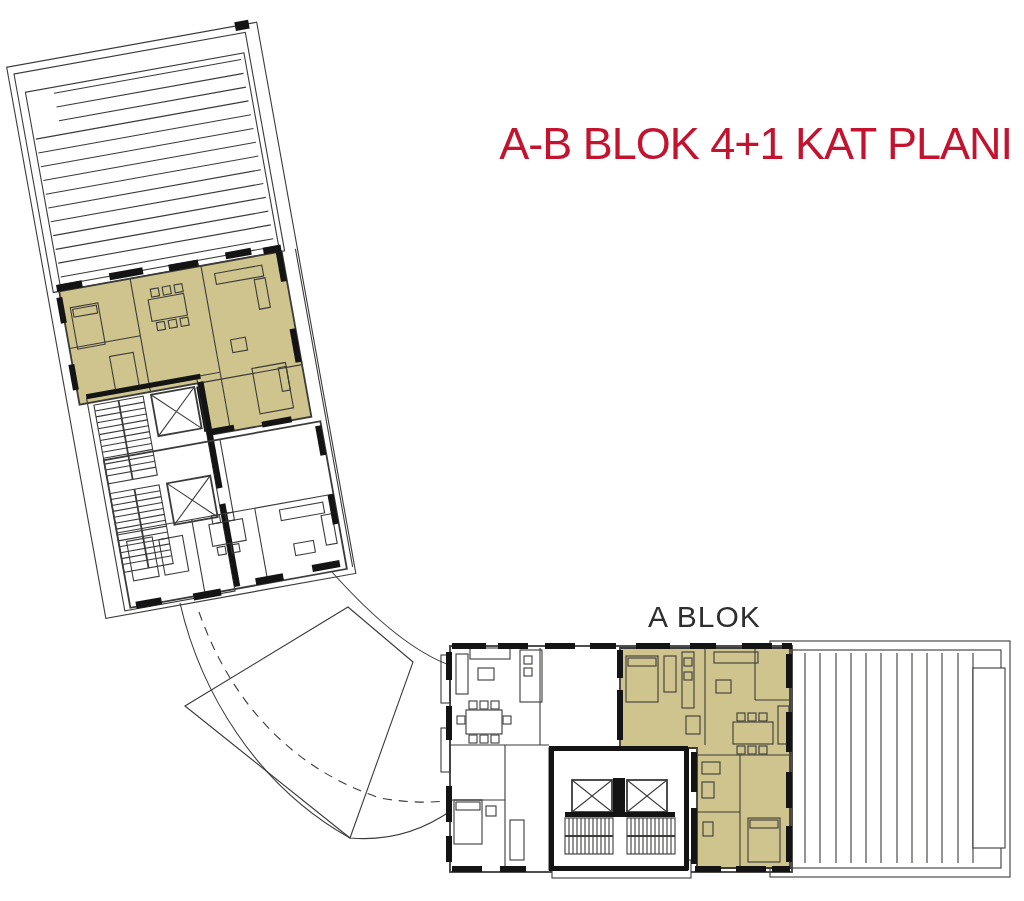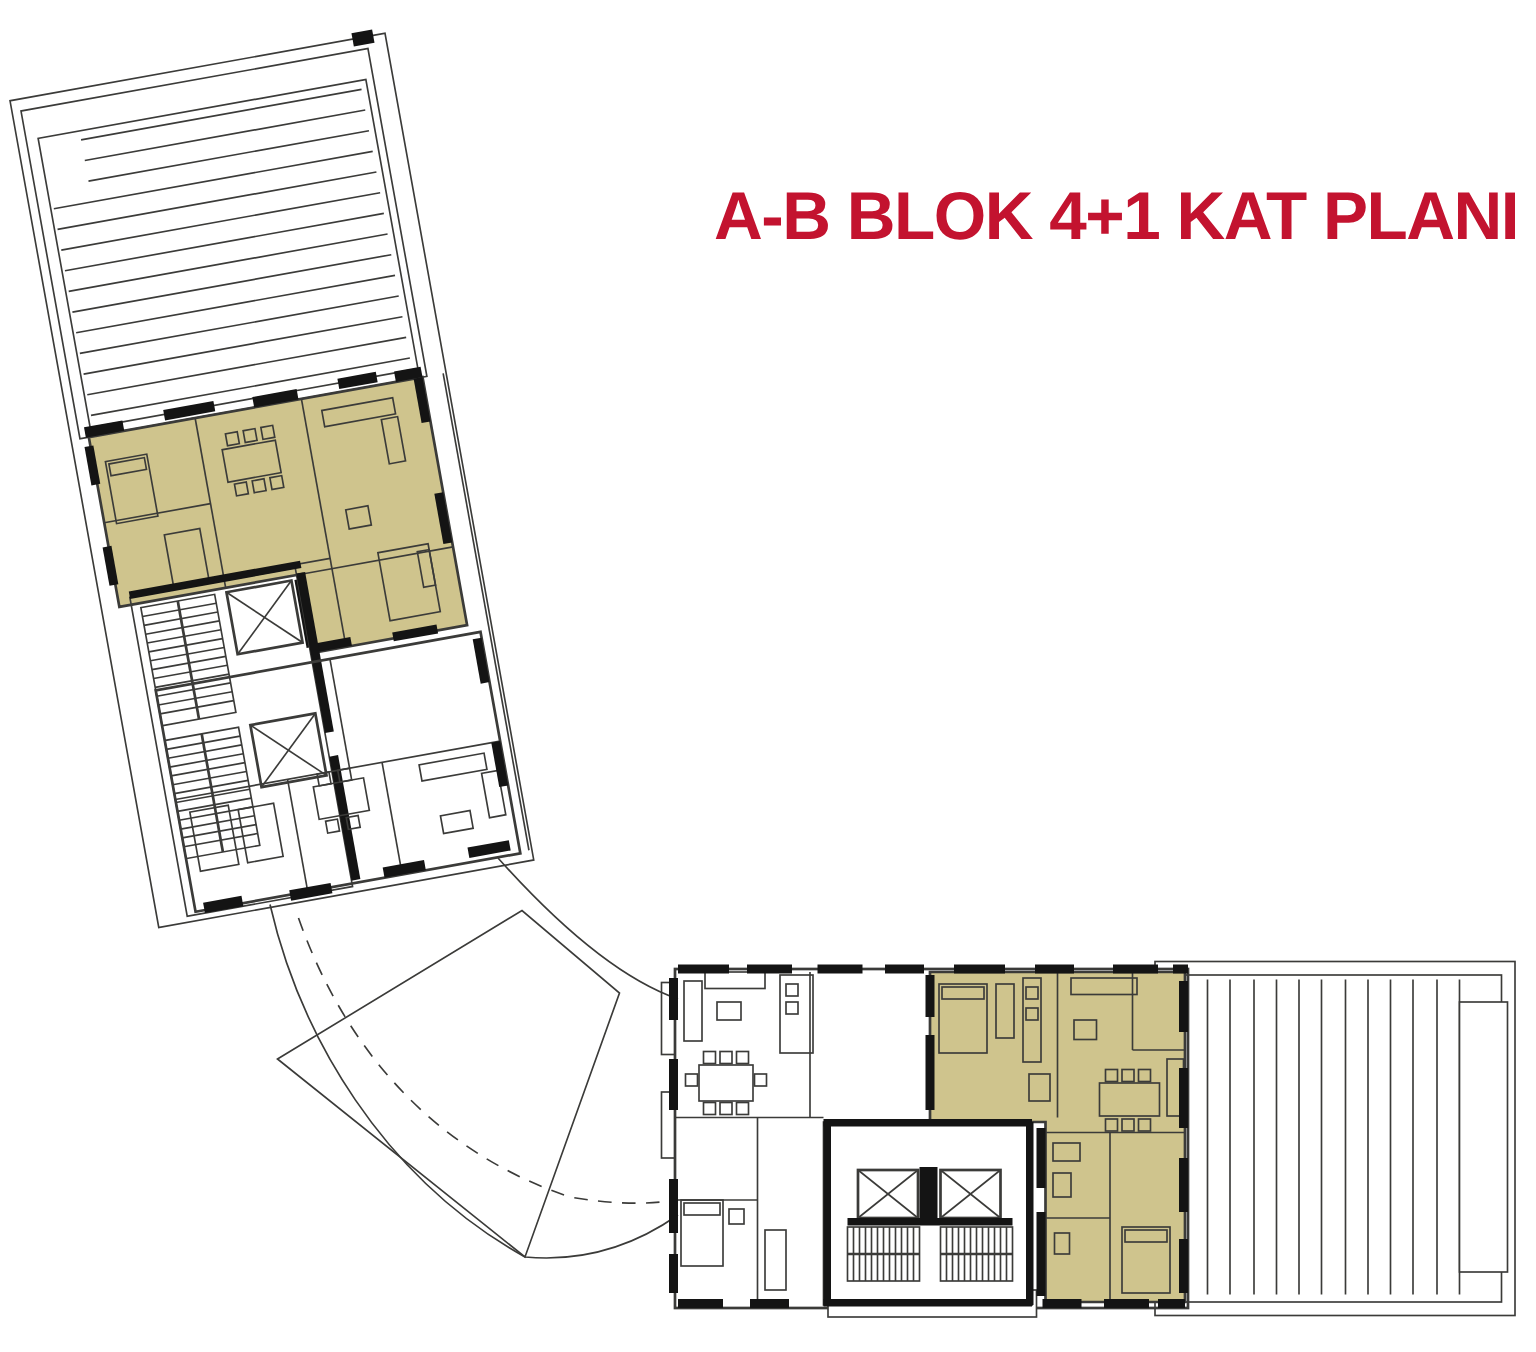--- a/index.html
+++ b/index.html
@@ -1,20 +1,20 @@
 <!DOCTYPE html>
 <html style="--title-red: #C3132F; --unit-highlight-olive: #CFC48D; --plan-line-dark: #3B3B39; --wall-black: #141414; --background-white: #FFFFFF;"><head>
 <meta charset="utf-8">
 <style>
   html,body{margin:0;padding:0;background:#fff;}
   #canvas{position:relative;width:1024px;height:901px;background:var(--background-white,#fff);
           font-family:"Liberation Sans",sans-serif;overflow:hidden;}
   #plan-svg{position:absolute;left:0;top:0;}
   .txt{position:absolute;white-space:nowrap;}
-  #title{left:392px;top:118px;width:620px;font-size:45px;font-weight:bold;
+  #title{left:392px;top:118px;width:620px;font-size:45px;font-weight:normal;
          letter-spacing:-1px;color:var(--title-red,#c3132f);text-align:right;}
   .blk-label{font-size:30px;font-weight:400;color:#2e2e2e;letter-spacing:1px;}
   #b-label{left:344px;top:372px;}
   #a-label{left:648px;top:600px;}
   
   .ln{stroke:var(--plan-line-dark,#3b3b39);stroke-width:1.1;fill:none;}
   .ln2{stroke:var(--plan-line-dark,#3b3b39);stroke-width:1.8;fill:none;}
   .fur{stroke:var(--plan-line-dark,#3b3b39);stroke-width:1.1;fill:none;}
   .blk{fill:var(--wall-black,#141414);stroke:none;}
   .olive{fill:var(--unit-highlight-olive,#cfc48d);stroke:var(--plan-line-dark,#3b3b39);stroke-width:1.8;}
@@ -350,13 +350,14 @@
           <rect class="blk" x="786" y="826" width="6" height="36"></rect>
         <rect class="blk" x="617" y="650" width="6" height="28"></rect>
           <rect class="blk" x="617" y="690" width="6" height="50"></rect>
         <rect class="blk" x="691" y="752" width="6" height="40"></rect>
           <rect class="blk" x="691" y="808" width="6" height="56"></rect>
       </g>
     </g>
   </svg>
 
   <div id="title" class="txt">A-B BLOK 4+1 KAT PLANI</div>
+  <div id="a-label" class="txt blk-label">A BLOK</div>
 </div>
 
 </body></html>

